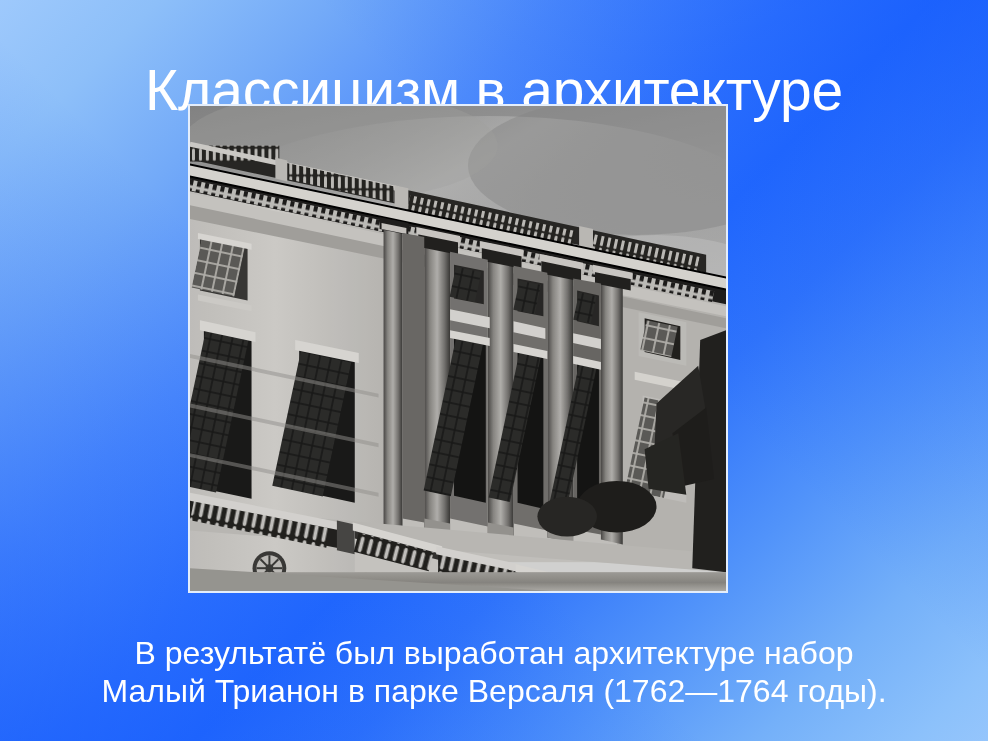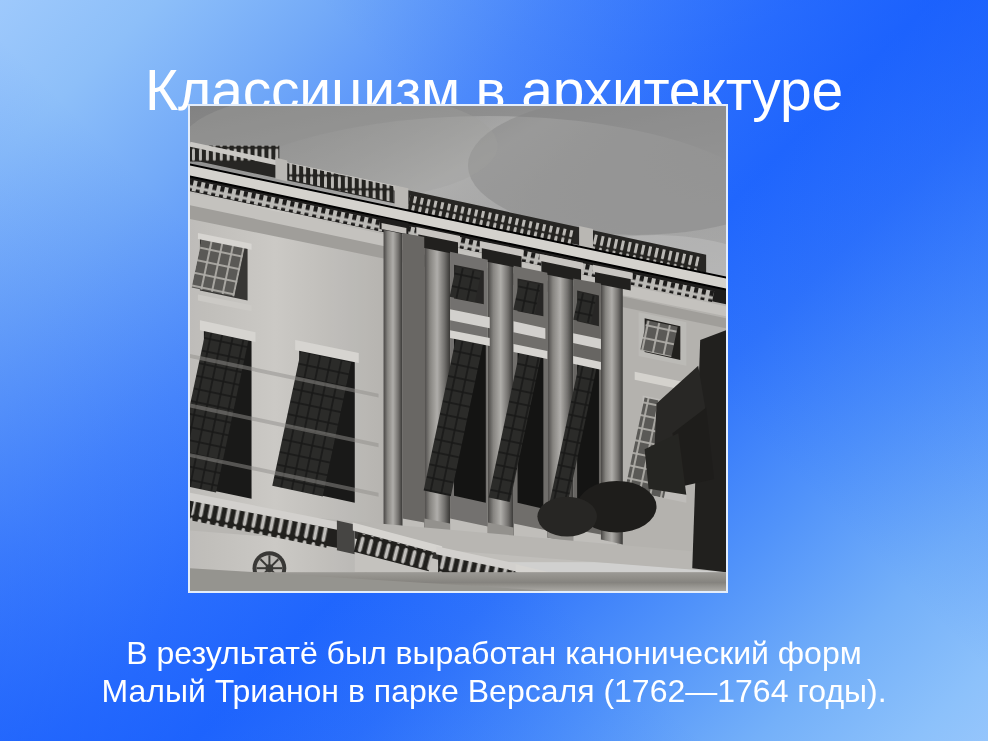--- a/index.html
+++ b/index.html
@@ -401,17 +401,17 @@
 
         <polygon points="60,570 122,566 126,489 56,489" fill="#7c7a76"></polygon>
         <polygon points="60,570 122,566 122,560 60,564" fill="#555350"></polygon>
       </g>
 
       <rect x="0" y="0" width="540" height="489" fill="#000" opacity="0.05"></rect>
     </svg>
   </div>
 
   <p id="body-text">
-    <span class="ln first">В результатё был выработан канонический форм</span>
+    <span class="ln first">В результатё был выработан архитектуре набор</span>
     <span class="ln">Малый Трианон в парке Версаля (1762—1764 годы).</span>
   </p>
 
 </div>
 
 </body></html>

